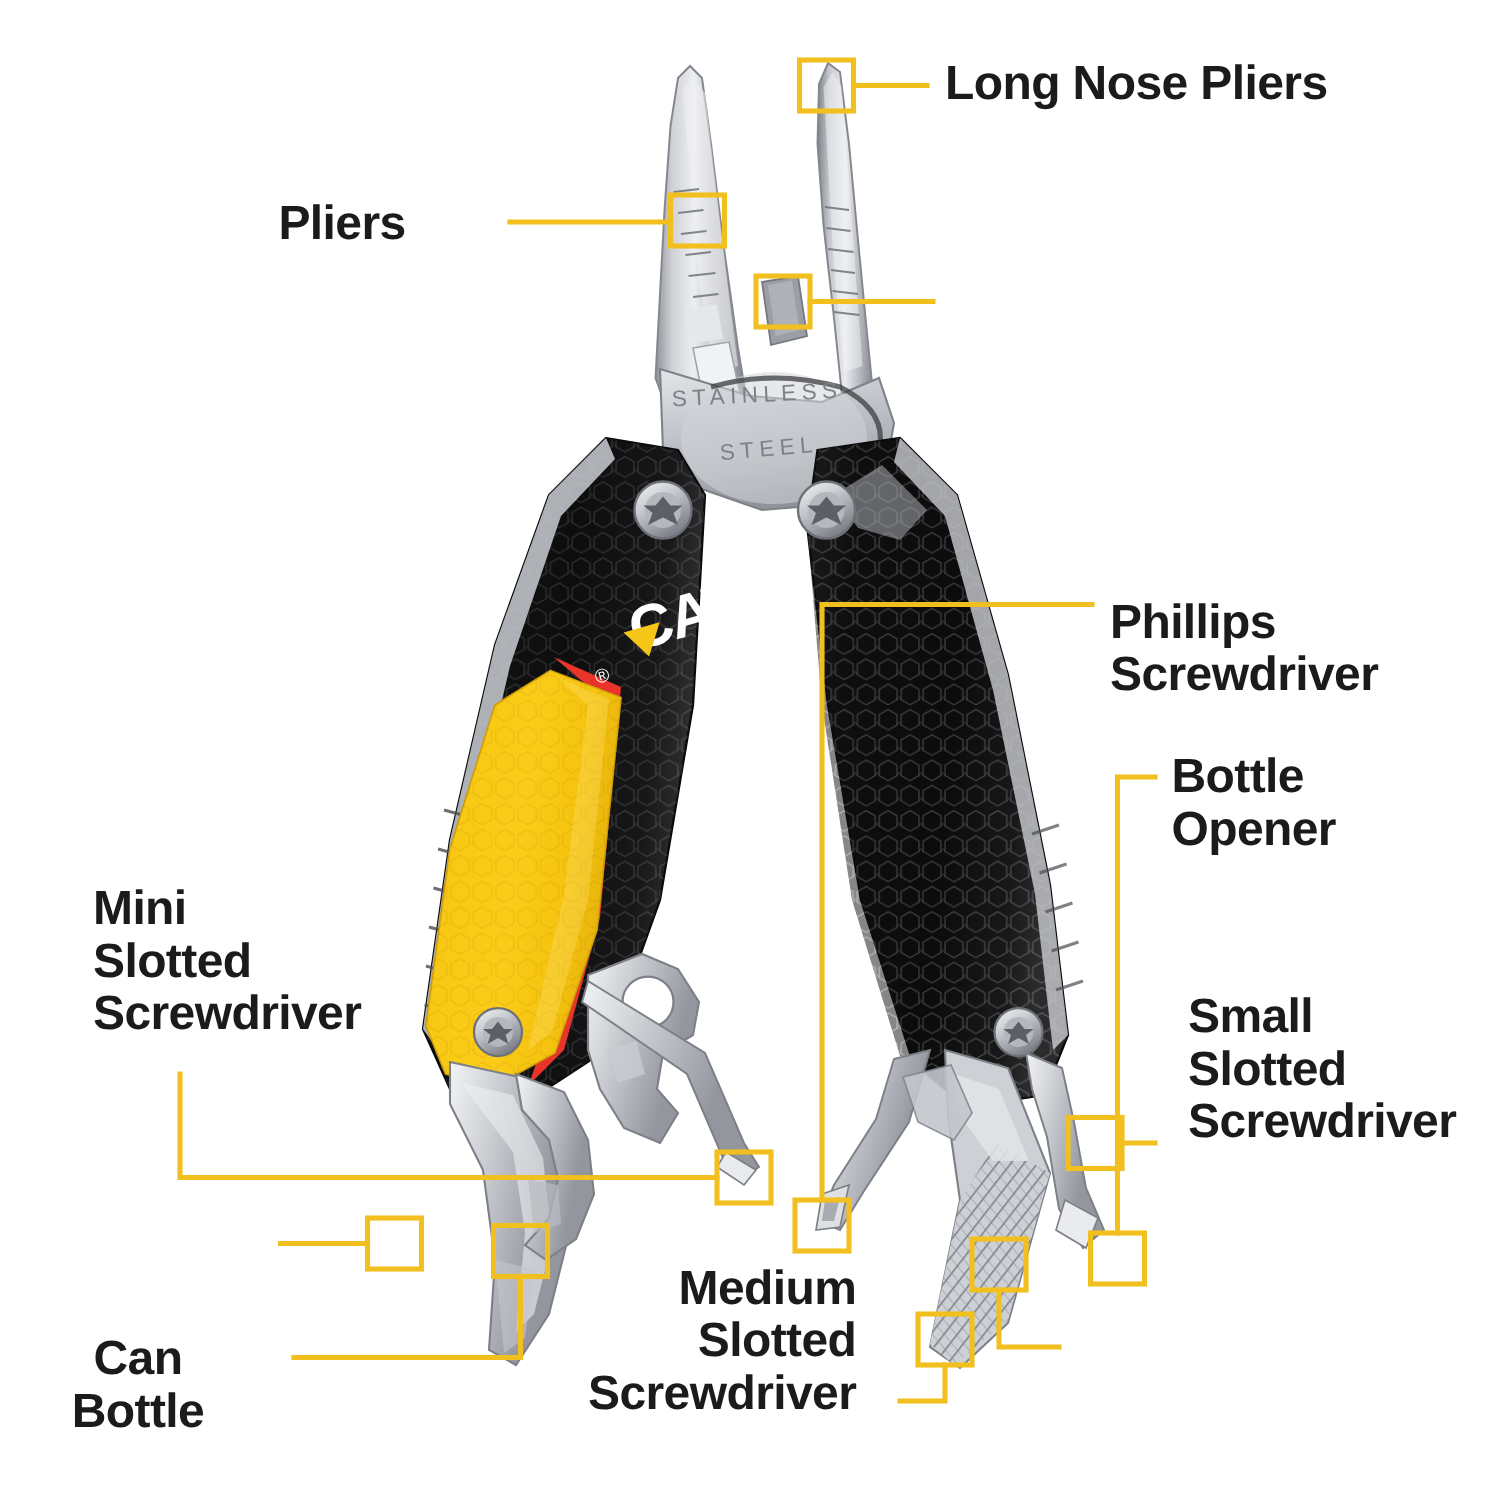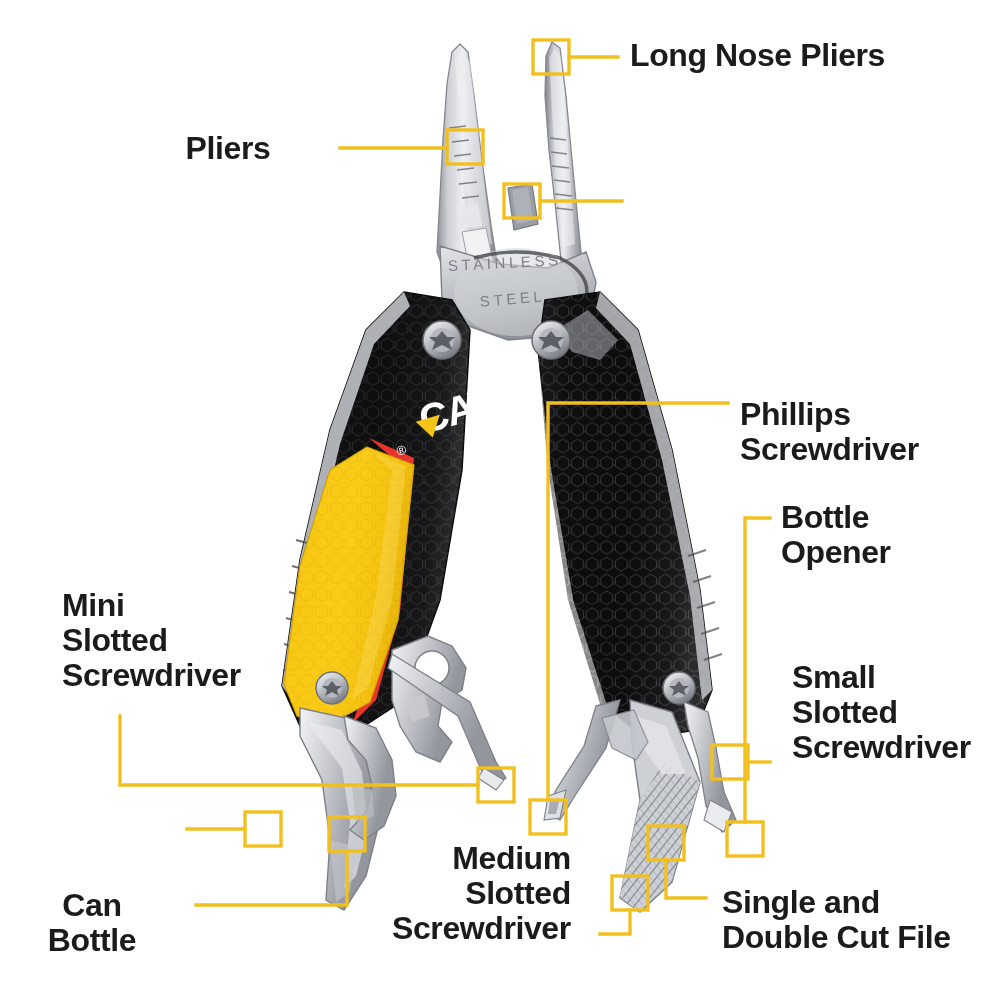--- a/index.html
+++ b/index.html
@@ -348,16 +348,14 @@
 Screwdriver</div>
 
 
   <div class="lbl l" style="left:392px; top:841px;text-align:right;">Medium
 Slotted
 Screwdriver</div>
 
   <div class="lbl r" style="left:0px; top:888px; width:184px;">Can
 Bottle</div>
 
-  <div class="lbl l" style="left:722px; top:885px;">Single and
-Double Cut File</div>
 
 </div>
 
 </body></html>

